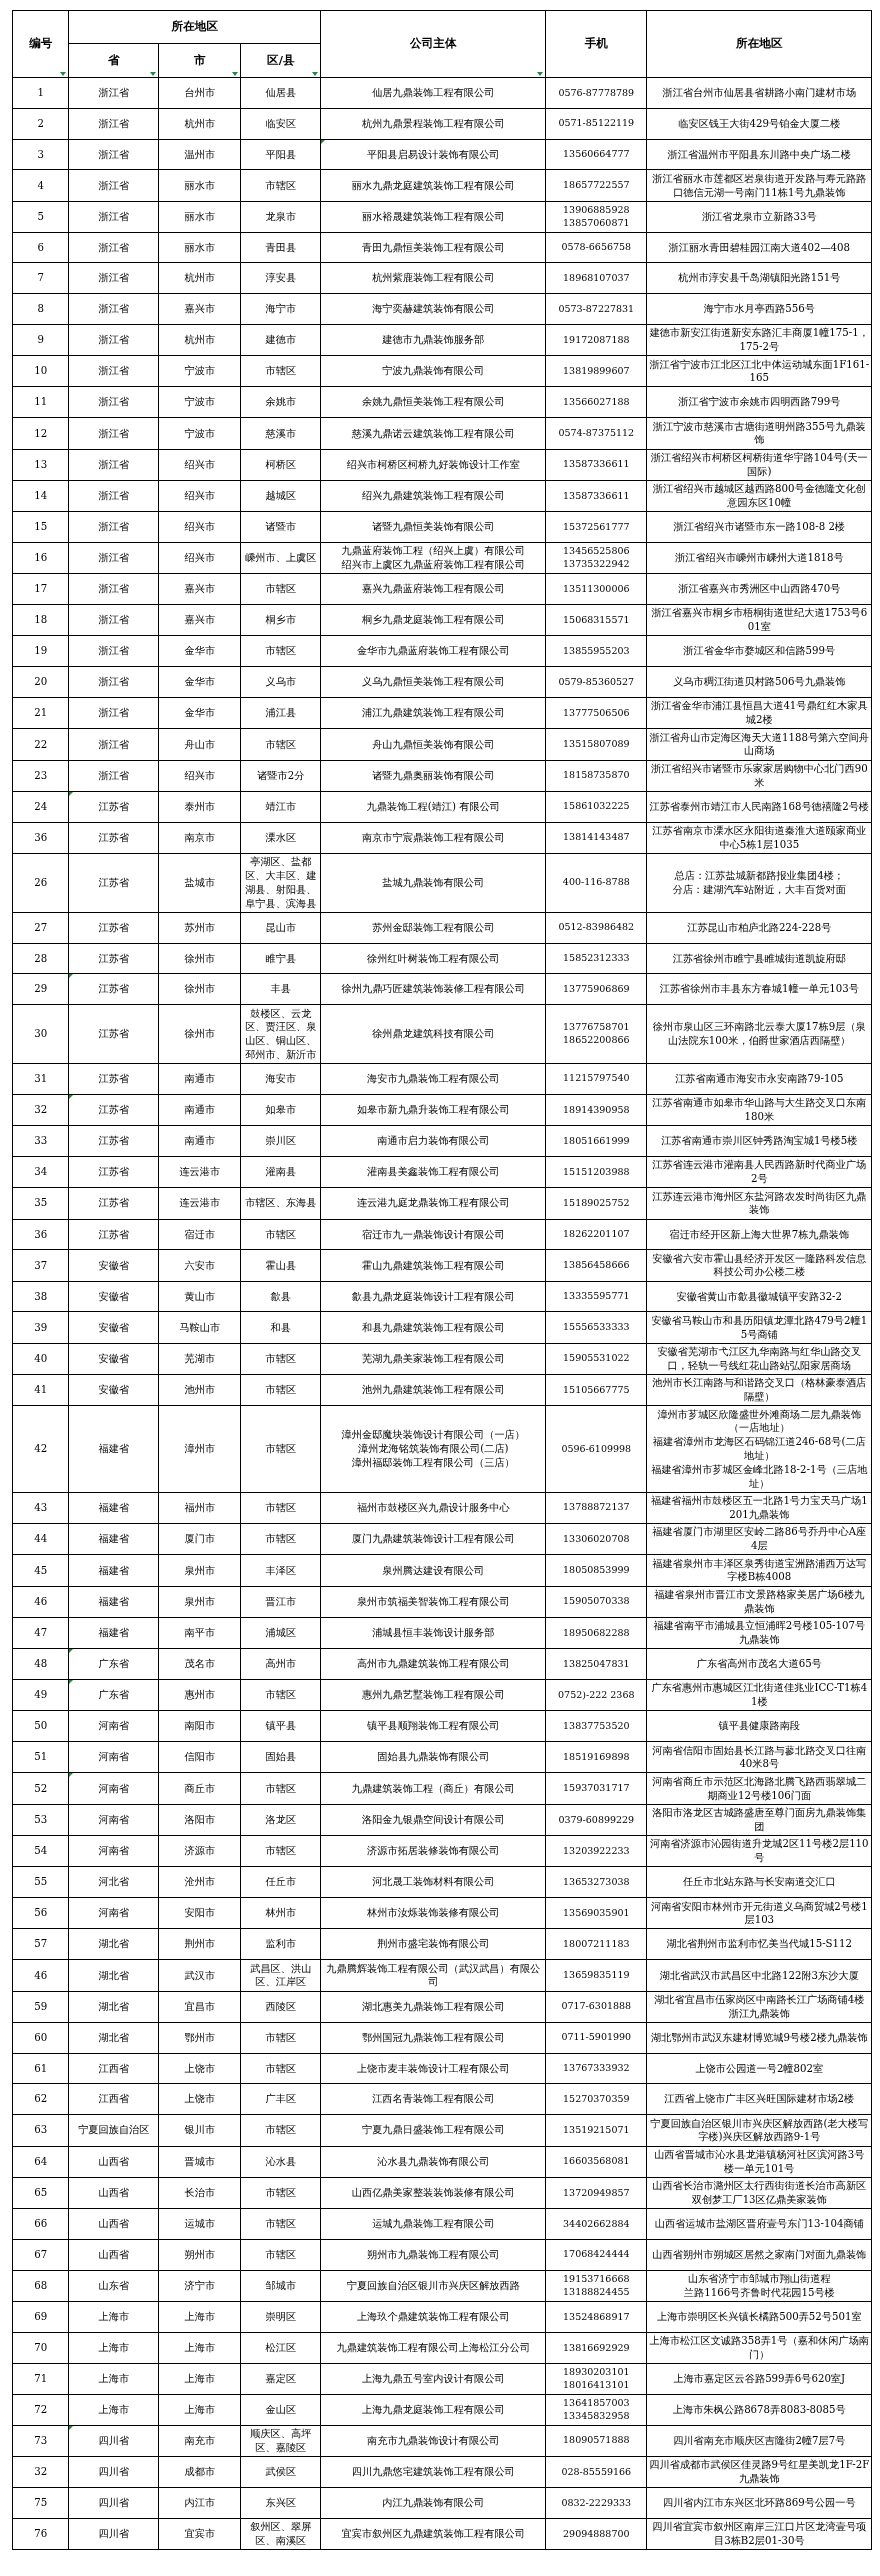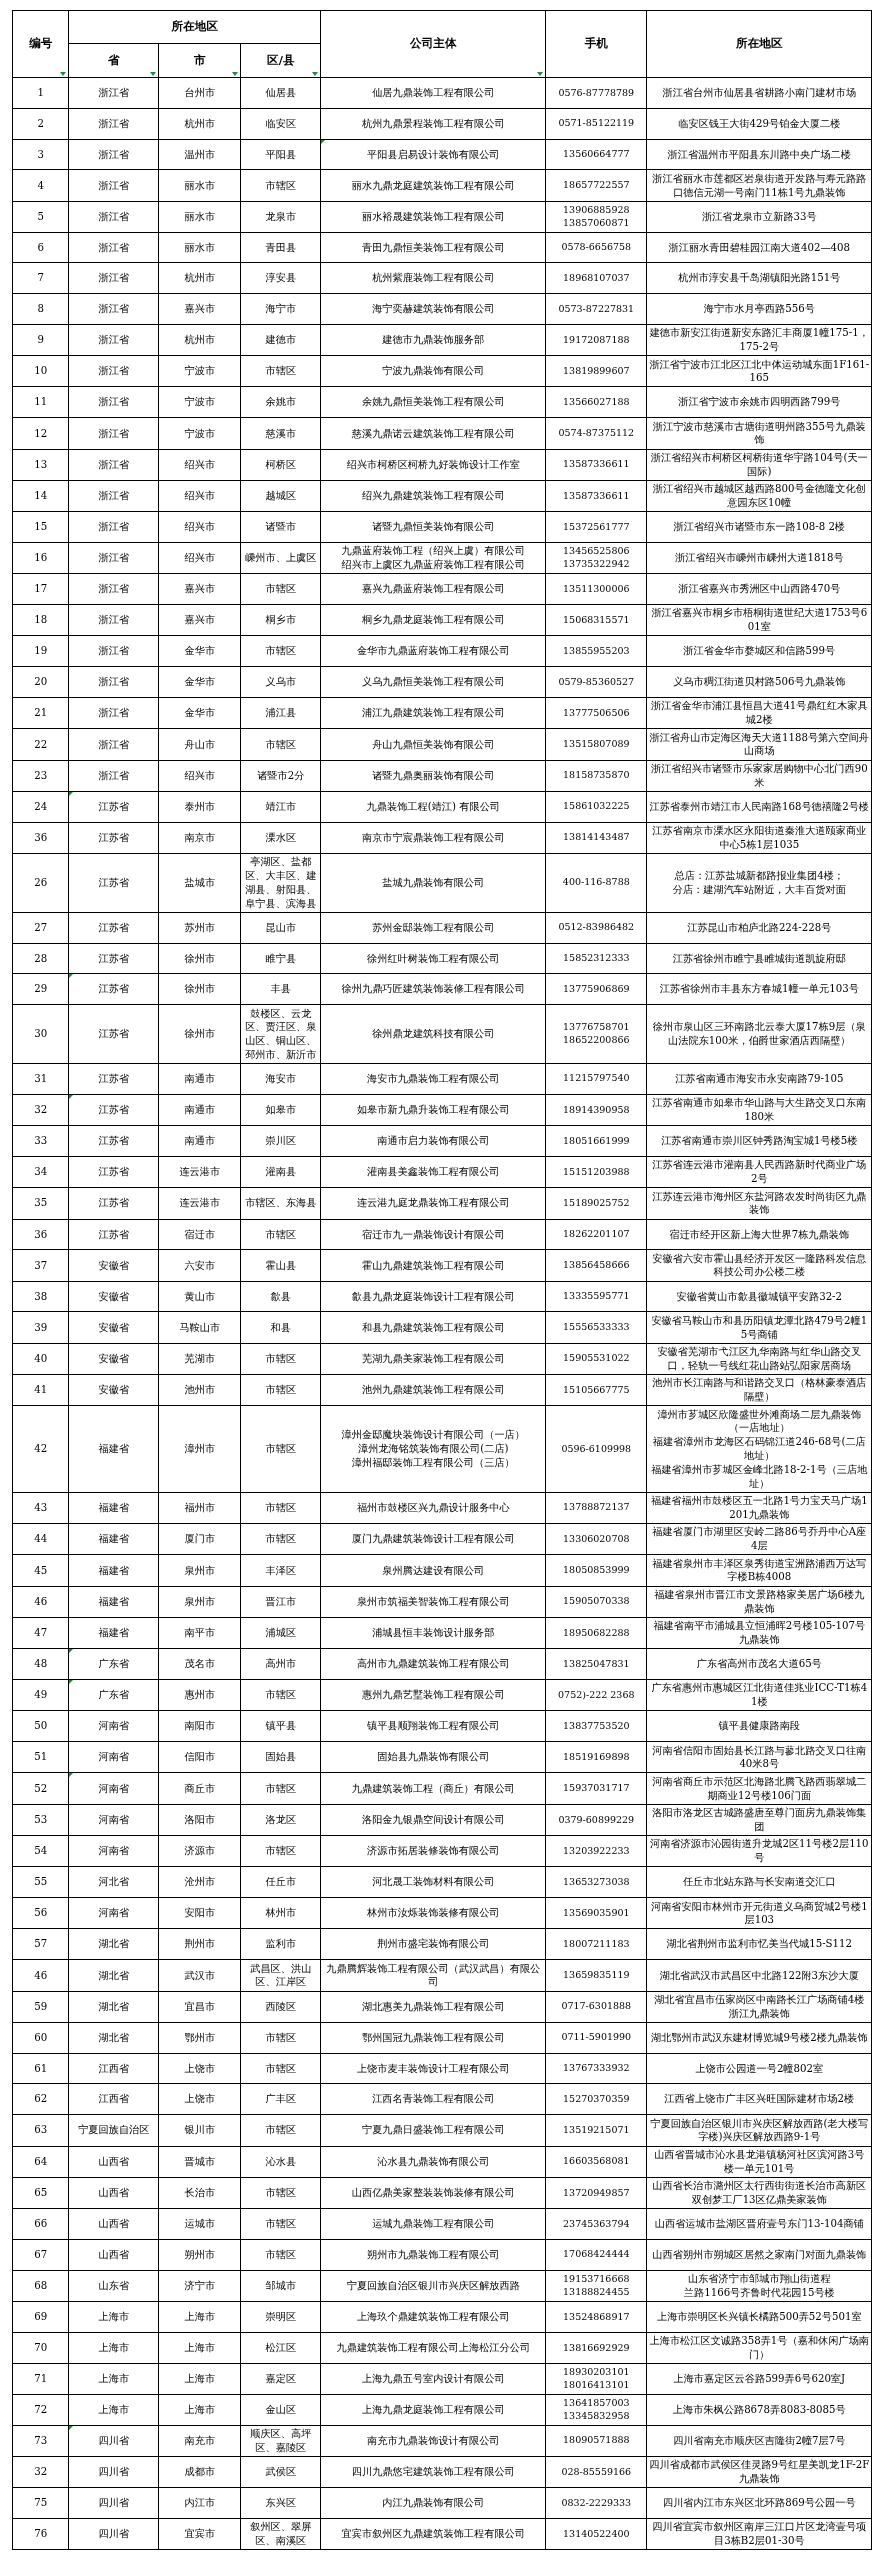--- a/index.html
+++ b/index.html
@@ -709,21 +709,21 @@
           <td class="c4">山西亿鼎美家整装装饰装修有限公司</td>
           <td class="c5">13720949857</td>
           <td class="c6">山西省长治市潞州区太行西街街道长治市高新区双创梦工厂13区亿鼎美家装饰</td>
         </tr>
         <tr>
           <td class="c0">66</td>
           <td class="c1">山西省</td>
           <td class="c2">运城市</td>
           <td class="c3">市辖区</td>
           <td class="c4">运城九鼎装饰工程有限公司</td>
-          <td class="c5">23745363794</td>
+          <td class="c5">34402662884</td>
           <td class="c6">山西省运城市盐湖区晋府壹号东门13-104商铺</td>
         </tr>
         <tr>
           <td class="c0">67</td>
           <td class="c1">山西省</td>
           <td class="c2">朔州市</td>
           <td class="c3">市辖区</td>
           <td class="c4">朔州市九鼎装饰工程有限公司</td>
           <td class="c5">17068424444</td>
           <td class="c6">山西省朔州市朔城区居然之家南门对面九鼎装饰</td>
@@ -803,19 +803,19 @@
           <td class="c4">内江九鼎装饰有限公司</td>
           <td class="c5">0832-2229333</td>
           <td class="c6">四川省内江市东兴区北环路869号公园一号</td>
         </tr>
         <tr>
           <td class="c0">76</td>
           <td class="c1">四川省</td>
           <td class="c2">宜宾市</td>
           <td class="c3">叙州区、翠屏区、南溪区</td>
           <td class="c4">宜宾市叙州区九鼎建筑装饰工程有限公司</td>
-          <td class="c5">13140522400</td>
+          <td class="c5">29094888700</td>
           <td class="c6">四川省宜宾市叙州区南岸三江口片区龙湾壹号项目3栋B2层01-30号</td>
         </tr>
       </tbody>
   </table>
 </div>
 
 
 </body></html>

